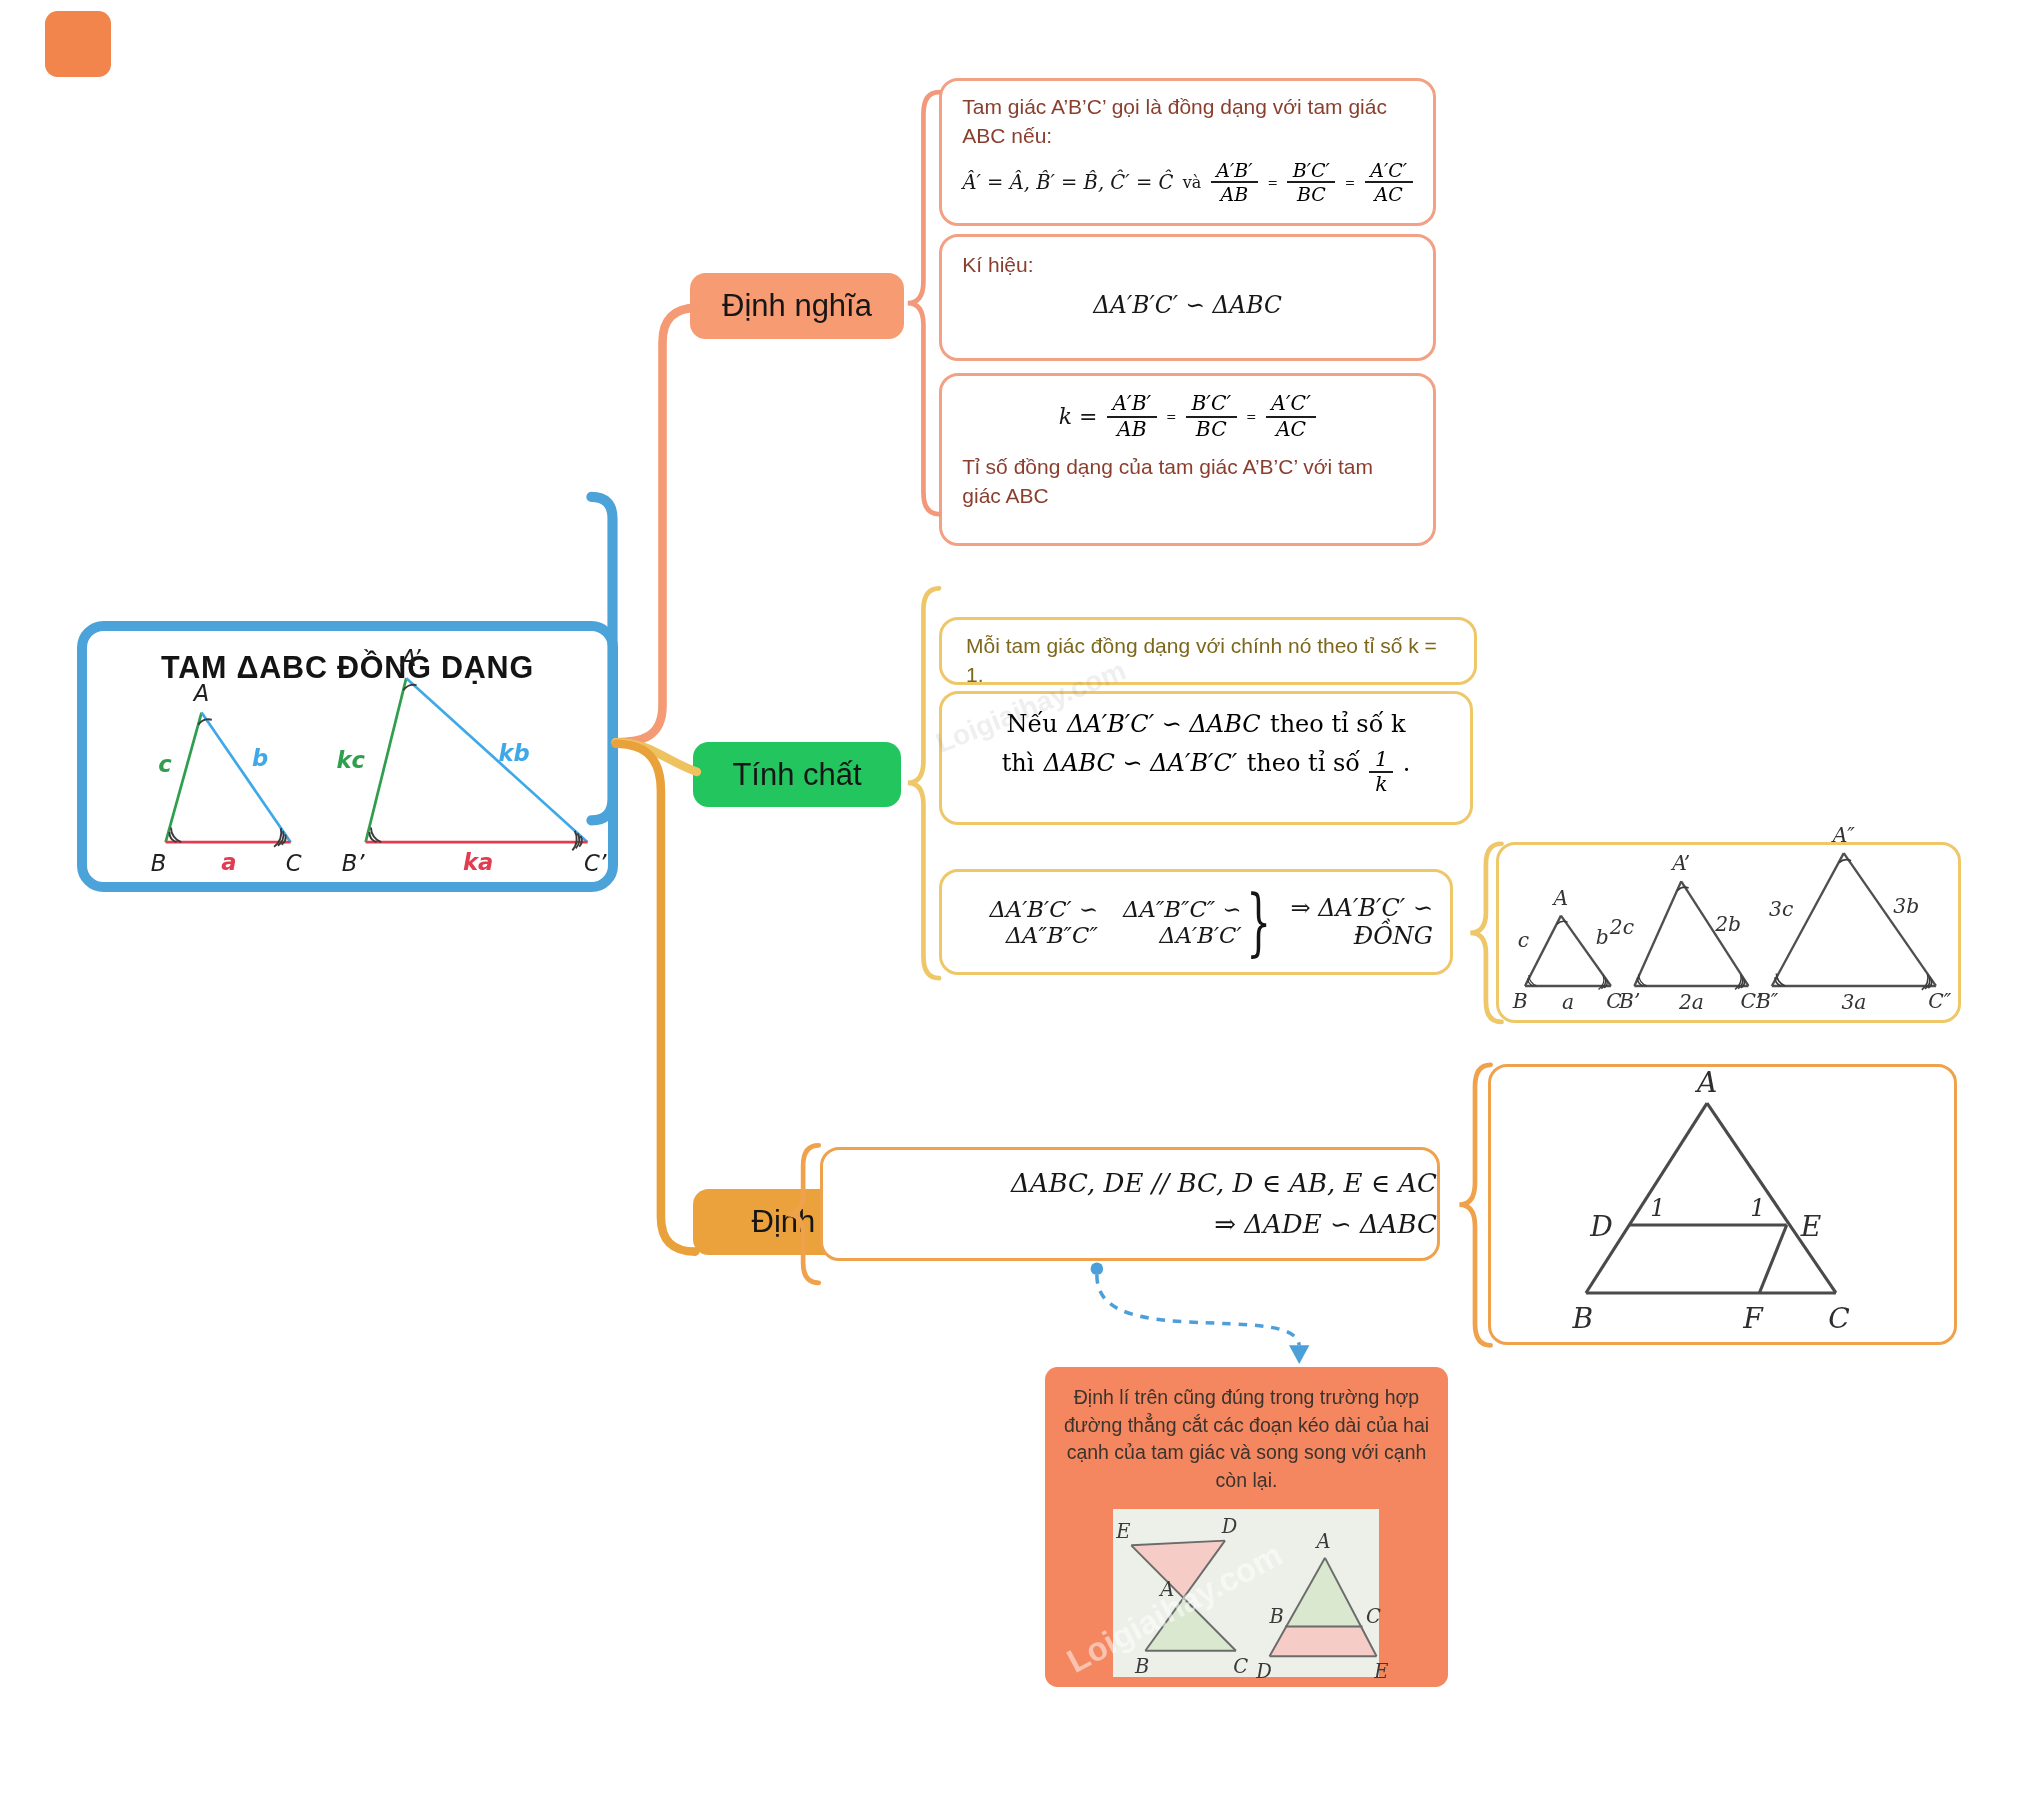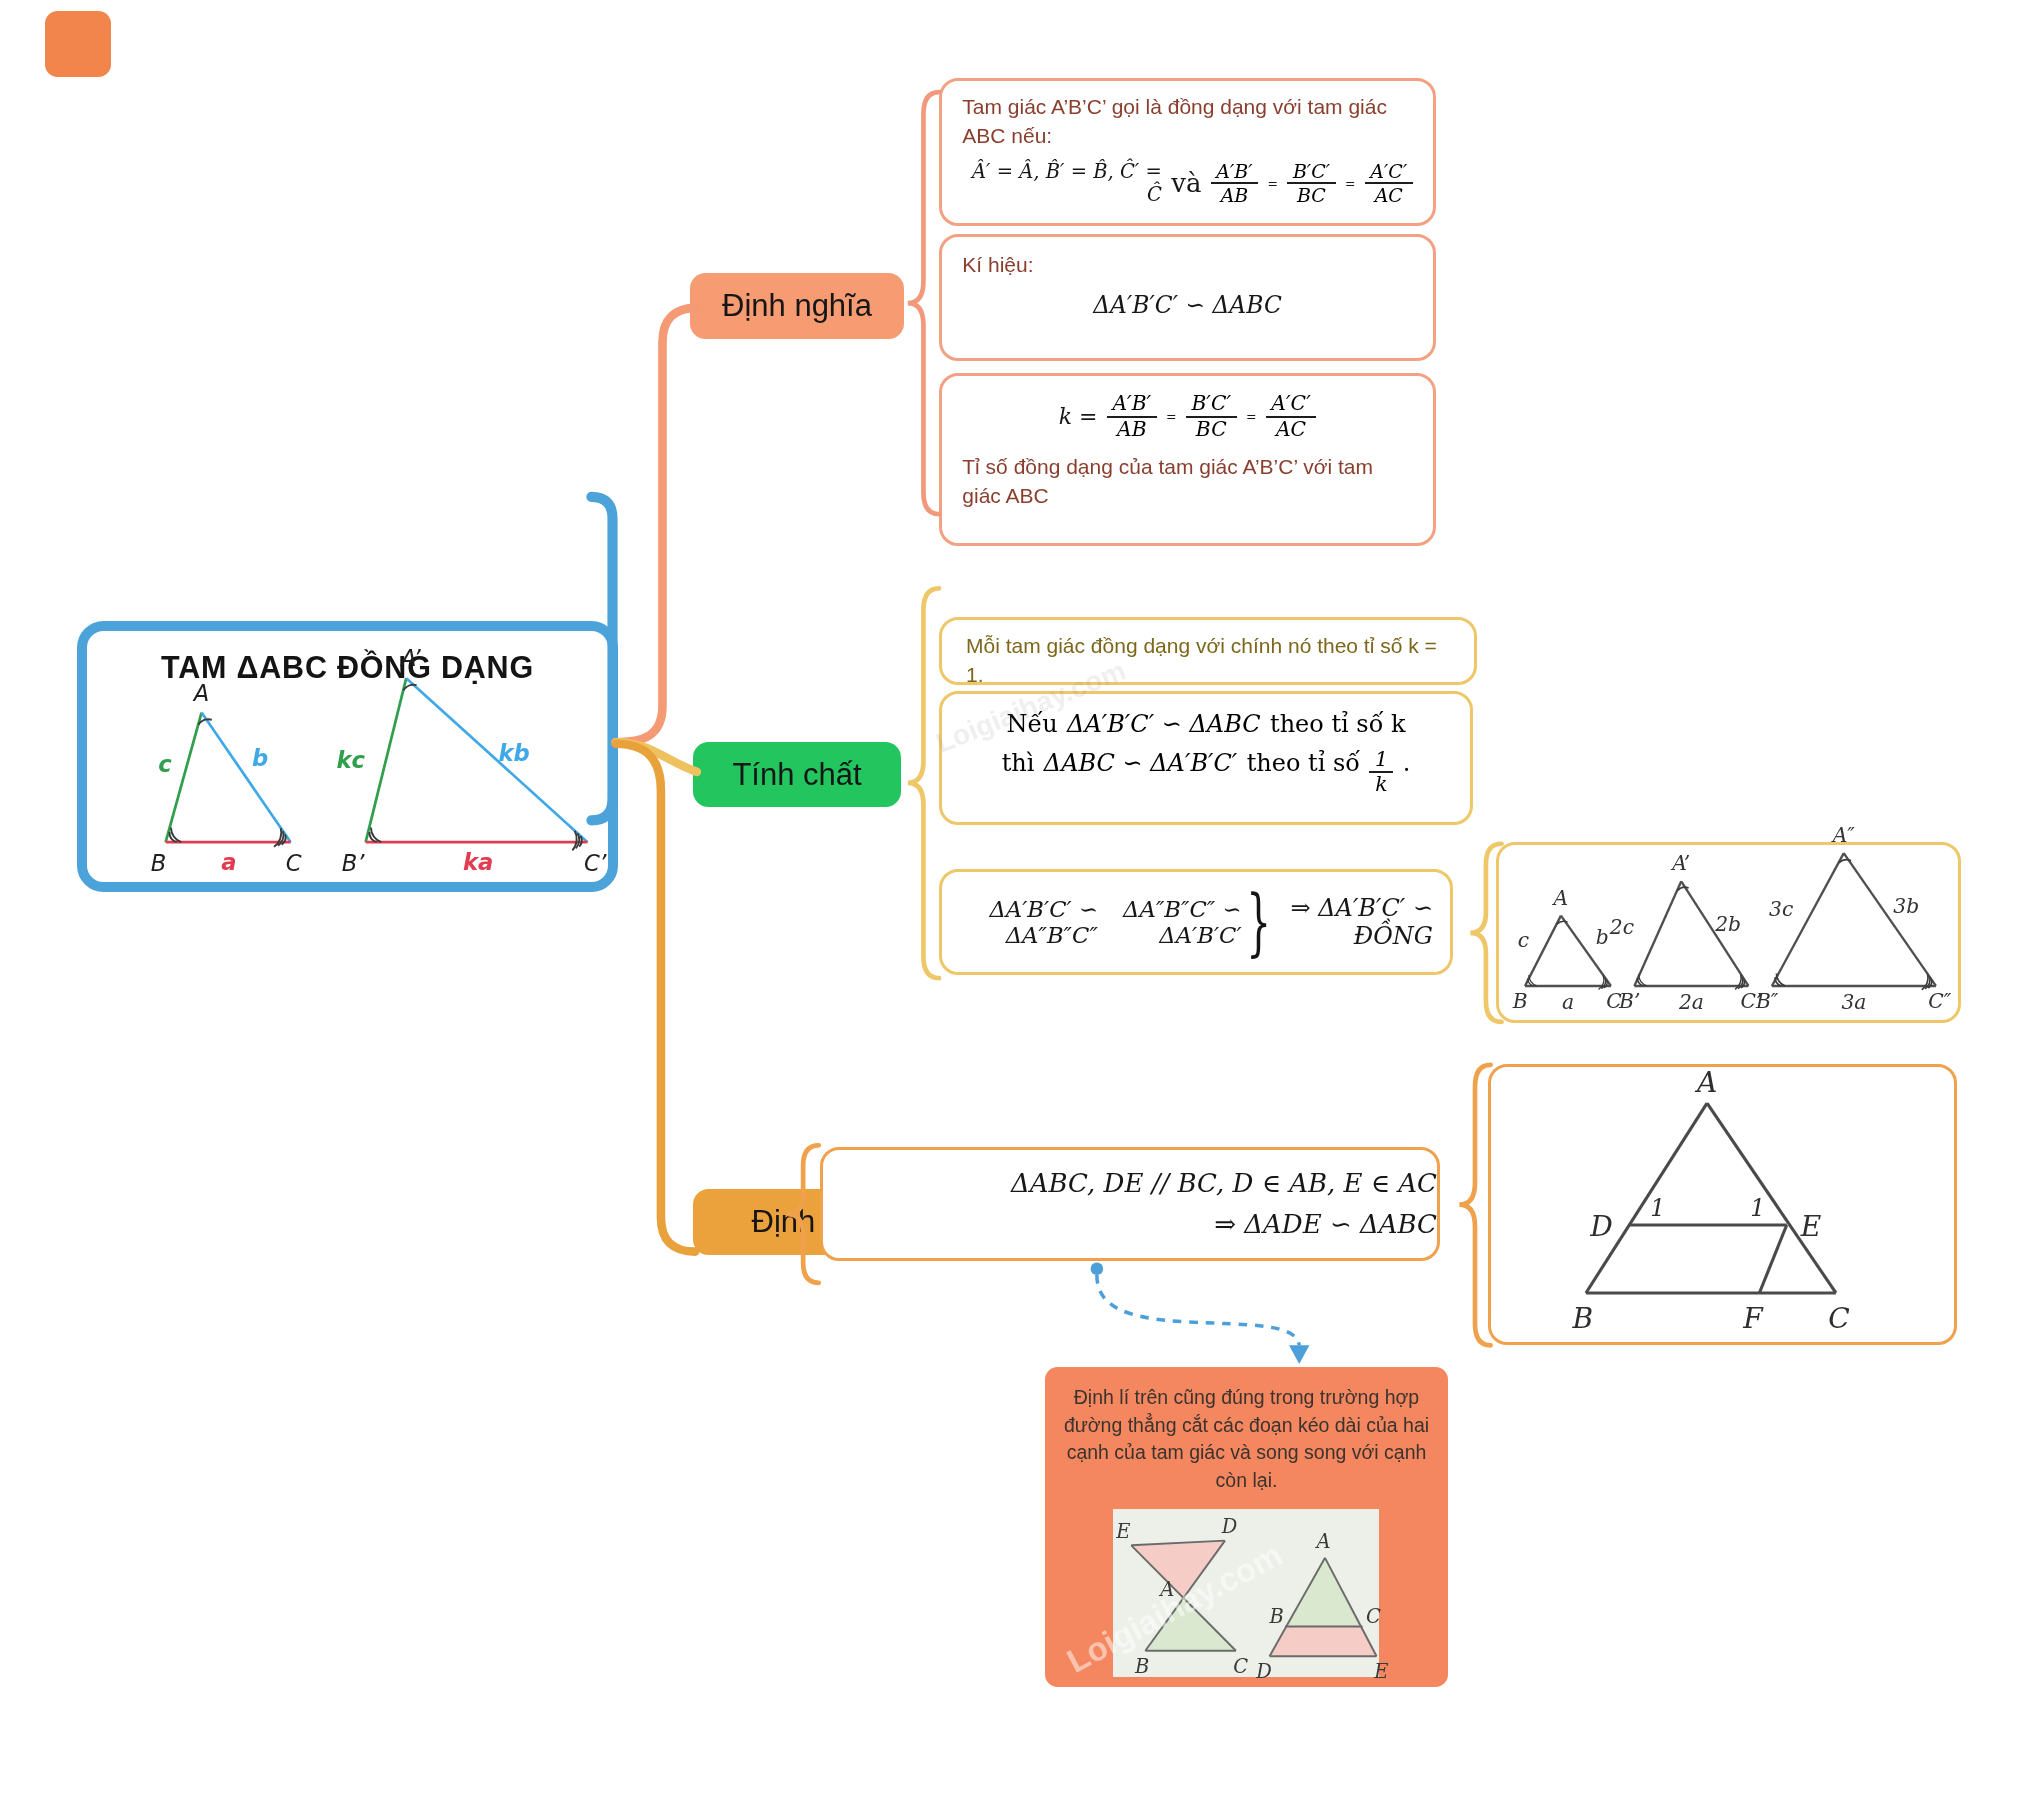--- a/index.html
+++ b/index.html
@@ -103,21 +103,21 @@
     <span>Tính chất</span>
   </div>
   <div class="abs chip" id="chip-dl">
     <span>Định lí</span>
   </div>
 
   <div class="abs cbox b-salmon" id="dn-box1">
     <div class="txt-brown">Tam giác A’B’C’ gọi là đồng dạng với tam giác ABC nếu:</div>
     <div class="formula-row">
       <span class="math it" style="font-size:19.5px">Â′ = Â, B̂′ = B̂, Ĉ′ = Ĉ</span>
-      <span class="math" style="font-size:26px">và</span>
+      <span class="math" style="font-size:16px">và</span>
       <span class="frac" style="font-size:19px">
         <span class="n">A′B′</span>
         <span class="d">AB</span>
       </span>
       <span class="math">=</span>
       <span class="frac" style="font-size:19px">
         <span class="n">B′C′</span>
         <span class="d">BC</span>
       </span>
       <span class="math">=</span>

